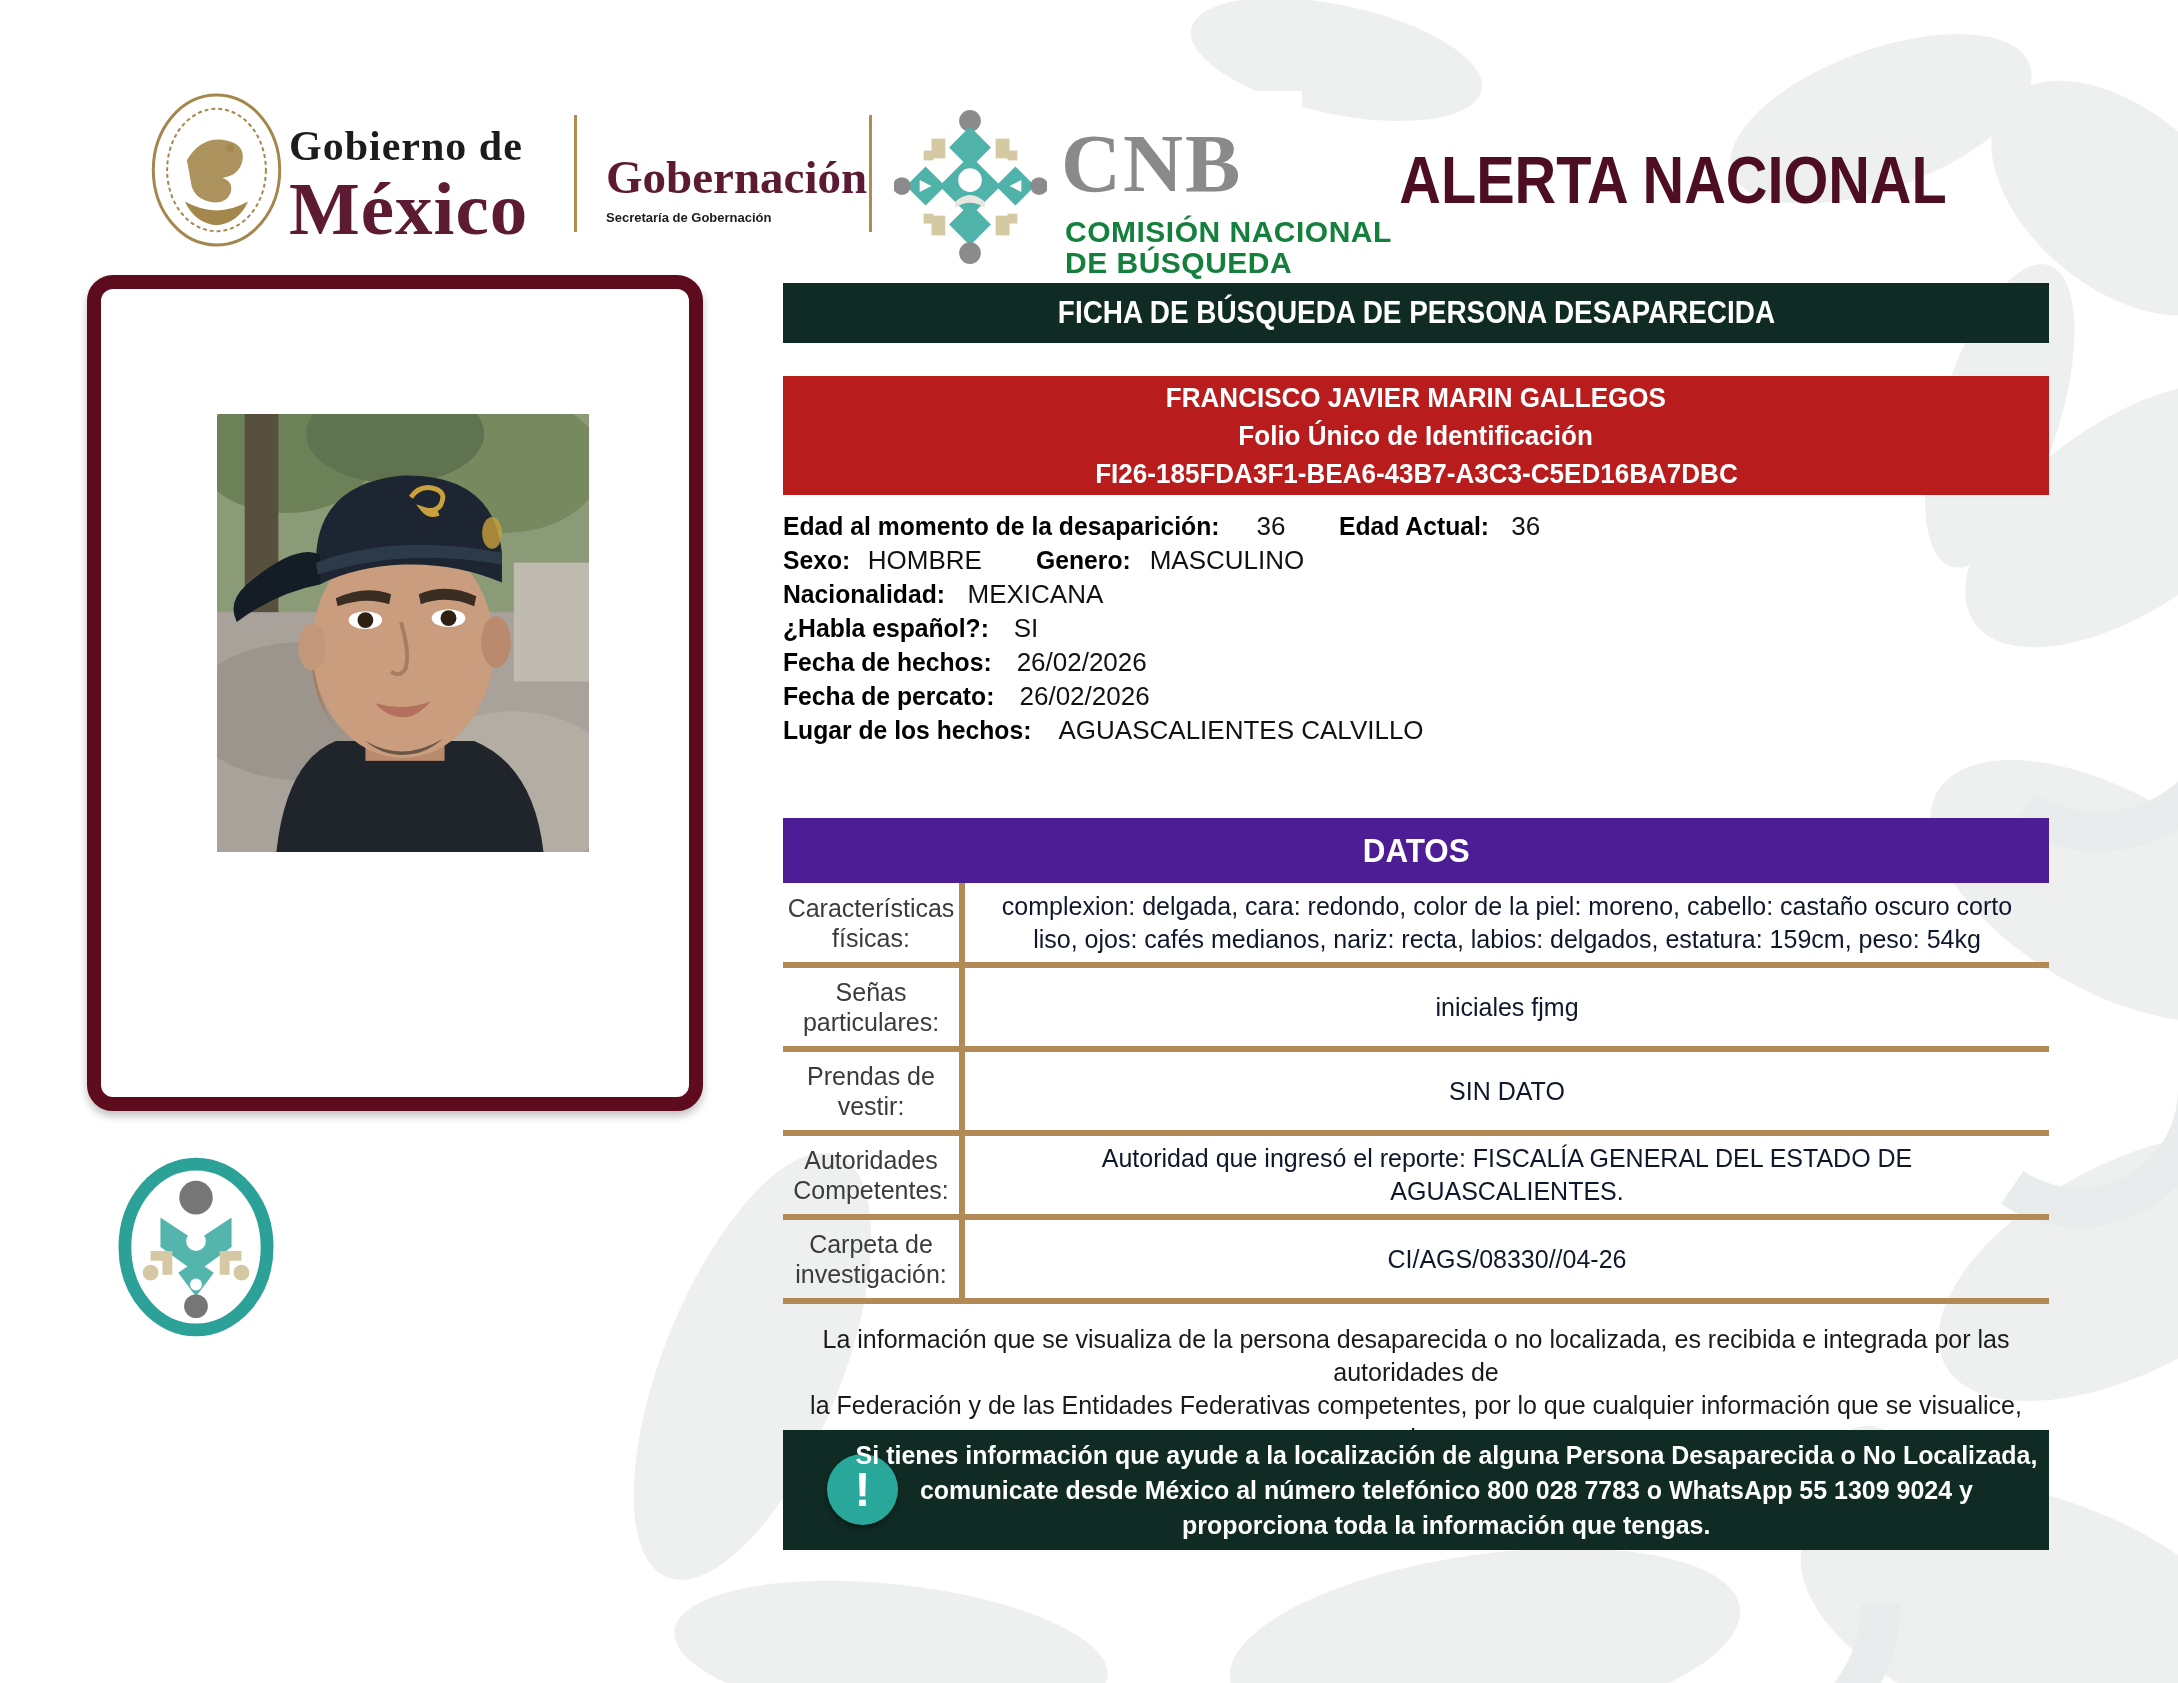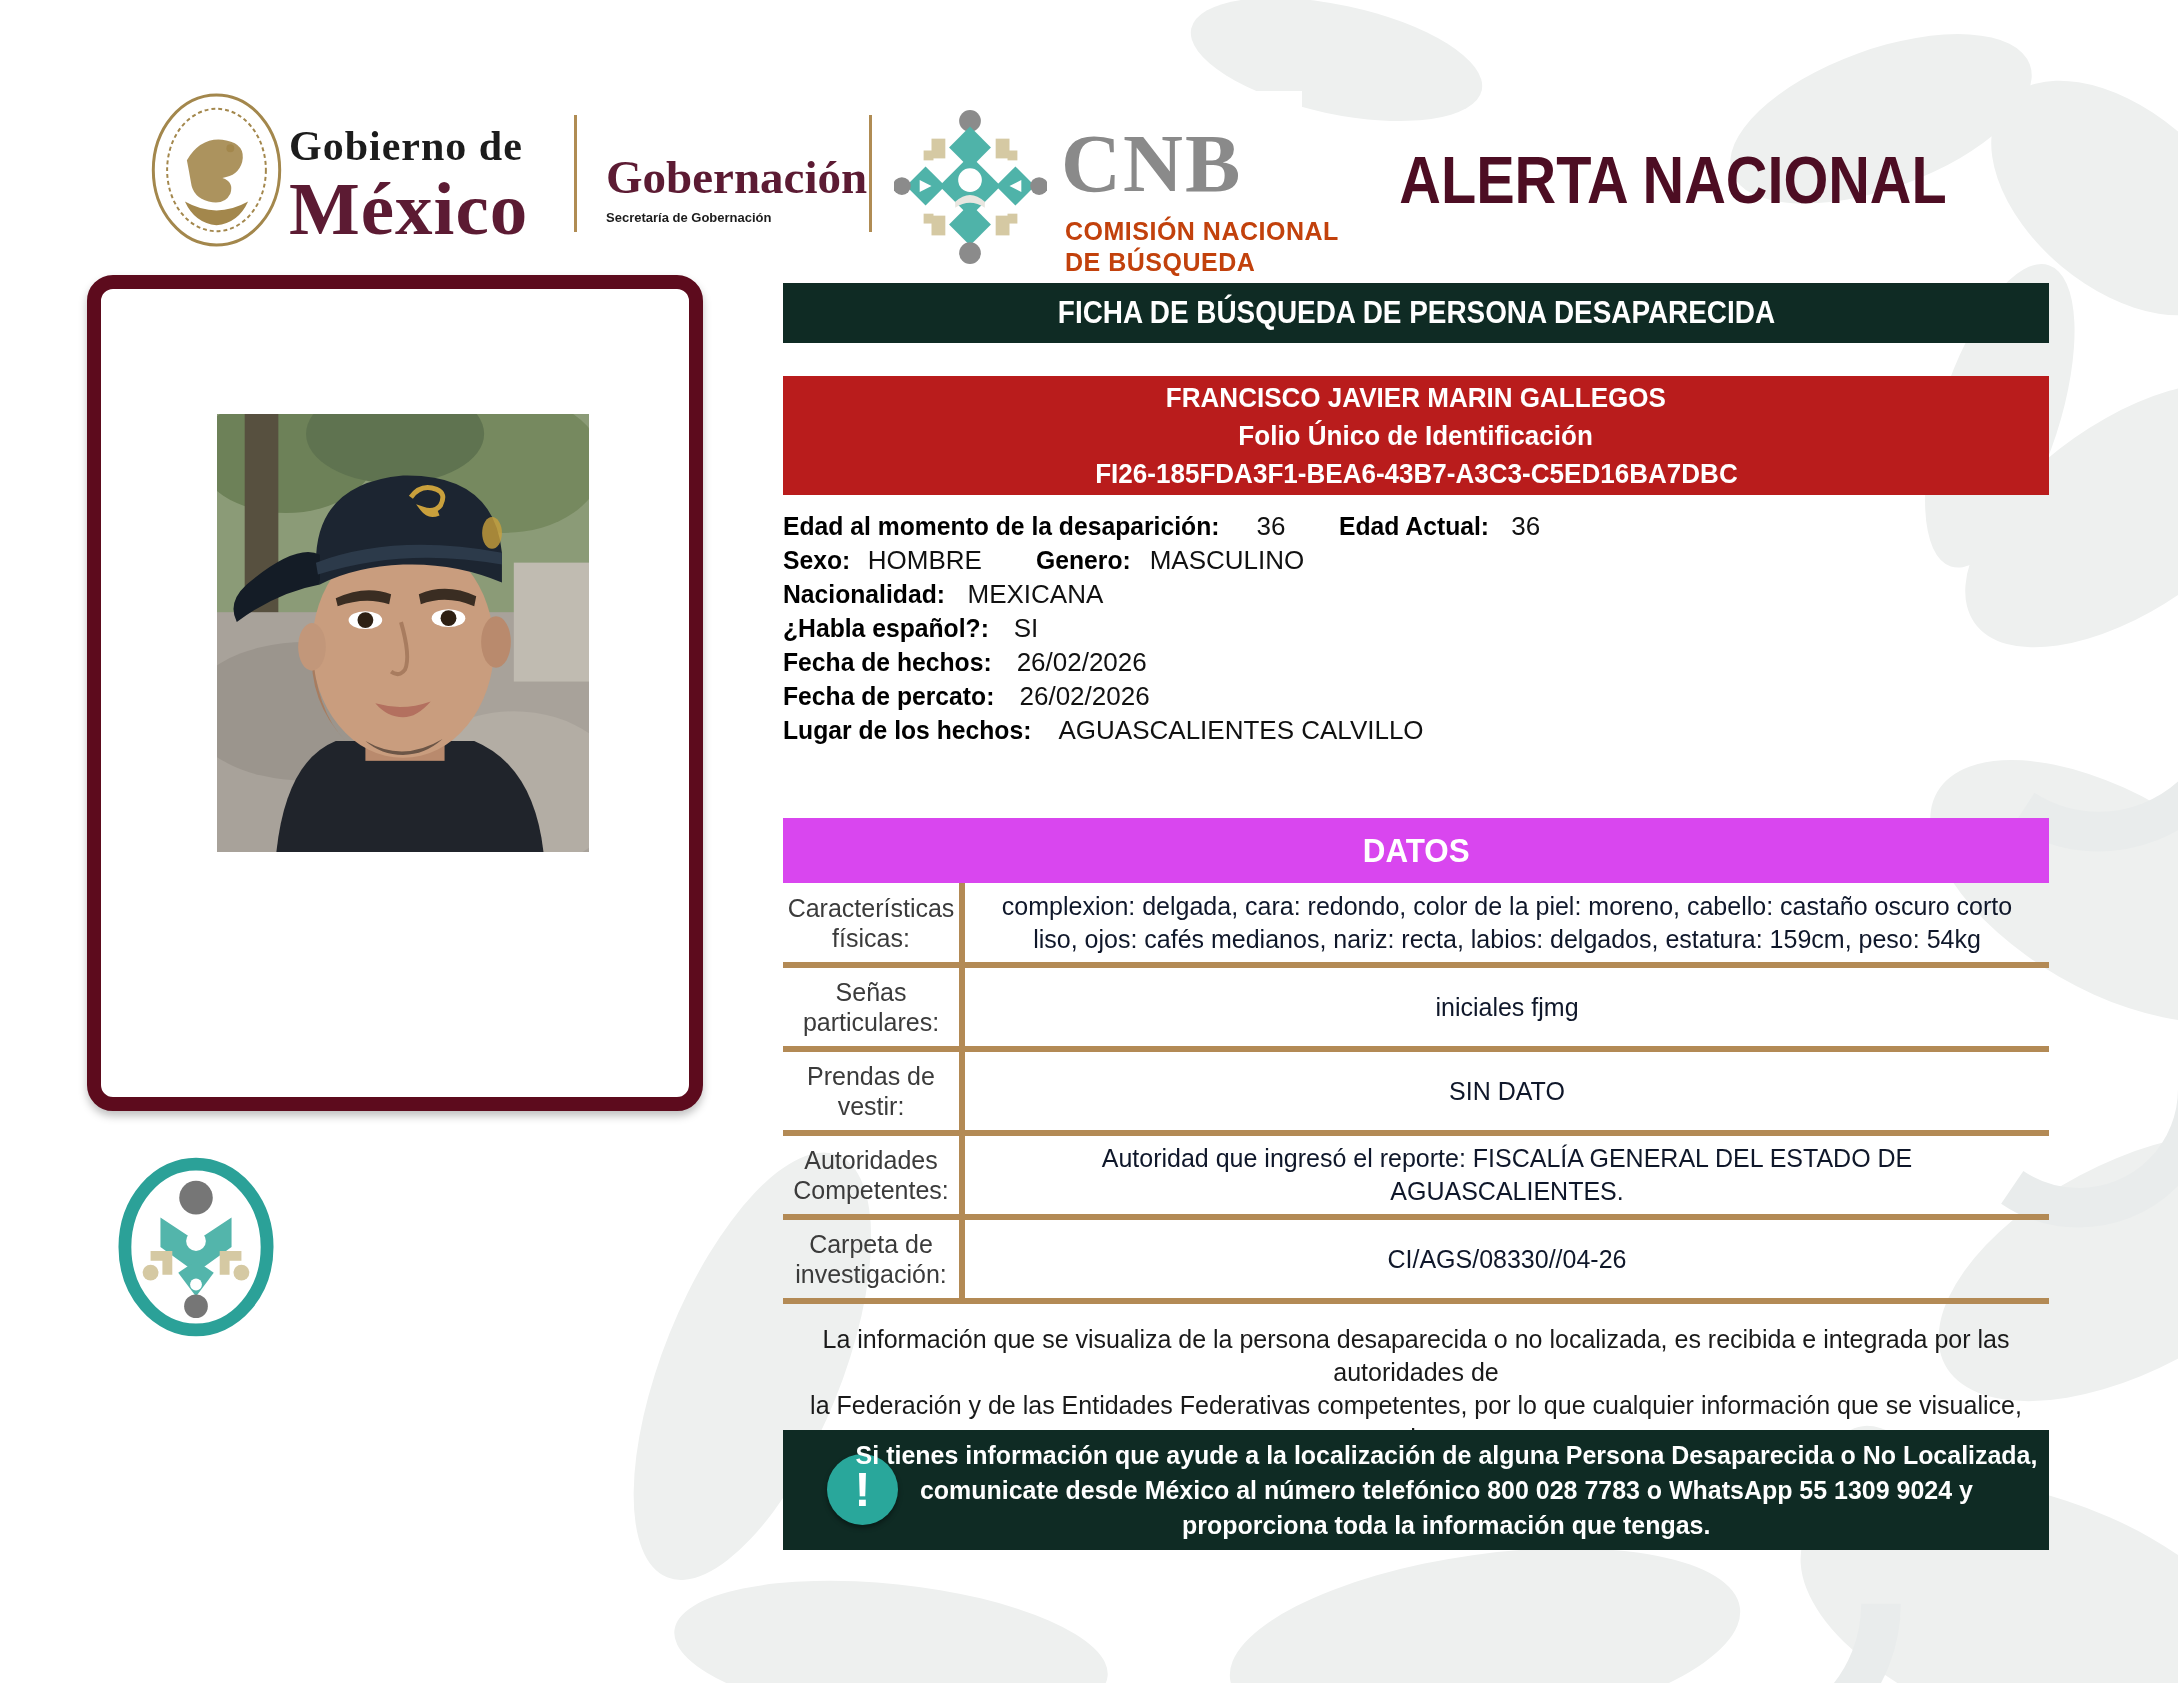--- a/index.html
+++ b/index.html
@@ -16,21 +16,21 @@
   .gob-block{left:289px;top:125px;z-index:2;line-height:1;}
   .gob-line1{font-family:"Liberation Serif",serif;font-weight:bold;font-size:42px;color:#1c1c1c;letter-spacing:1px;}
   .gob-line2{font-family:"Liberation Serif",serif;font-weight:bold;font-size:75px;color:#5c1b33;margin-top:4px;letter-spacing:1px;}
   .vdiv{width:3px;background:#b08c53;z-index:2;}
   .sgob-block{left:606px;top:150px;z-index:2;}
   .sgob-title{font-family:"Liberation Serif",serif;font-weight:bold;font-size:47px;color:#5c1b33;}
   .sgob-sub{font-size:13px;font-weight:bold;color:#1c1c1c;margin-top:6px;}
   .cnb-sym{left:894px;top:107px;z-index:2;}
   .cnb-acronym{left:1061px;top:115px;z-index:2;font-family:"Liberation Serif",serif;
                font-weight:bold;font-size:83px;color:#8a8a8a;letter-spacing:2px;}
-  .cnb-sub{left:1065px;top:216px;z-index:2;font-size:25px;font-weight:bold;color:#c2410c;line-height:31px;letter-spacing:0.5px;}
+  .cnb-sub{left:1065px;top:216px;z-index:2;font-size:30px;font-weight:bold;color:#15803d;line-height:31px;letter-spacing:0.5px;}
   .alert-title{left:1277px;top:141px;width:792px;z-index:2;text-align:center;
                font-size:67px;font-weight:bold;color:#4d0d23;white-space:nowrap;
                transform:scaleX(0.86);transform-origin:center;letter-spacing:0px;}
 
   
   .photo-frame{left:87px;top:275px;width:588px;height:808px;background:#fff;
                border:14px solid #5d0b1d;border-radius:26px;z-index:2;
                box-shadow:0 5px 8px rgba(0,0,0,0.25);}
   .photo{position:absolute;left:116px;top:125px;width:372px;height:438px;}
   .side-logo-circle{left:117px;top:1156px;z-index:2;}
@@ -44,21 +44,21 @@
   .bar-name{left:783px;top:376px;width:1266px;height:119px;background:#b91c1c;z-index:2;
             display:flex;flex-direction:column;align-items:center;justify-content:center;}
   .bar-name div{color:#fff;font-weight:bold;font-size:28px;line-height:38px;transform:scaleX(0.93);white-space:nowrap;}
 
   .info-list{left:783px;top:509px;width:1266px;z-index:2;}
   .info-row{font-size:26px;line-height:34px;white-space:nowrap;}
   .ilabel{font-weight:bold;color:#000;margin-right:14px;transform:scaleX(0.95);display:inline-block;transform-origin:left;}
   .ivalue{color:#111;}
   .pair2{margin-left:54px;}
 
-  .bar-datos{left:783px;top:818px;width:1266px;height:65px;background:#d946ef;z-index:2;
+  .bar-datos{left:783px;top:818px;width:1266px;height:65px;background:#4c1d95;z-index:2;
              display:flex;align-items:center;justify-content:center;}
   .bar-datos span{color:#fff;font-weight:bold;font-size:33px;transform:scaleX(0.95);}
 
   .dtable{left:783px;top:883px;width:1266px;z-index:2;}
   .drow{display:flex;align-items:stretch;}
   .dlabel{width:172px;display:flex;align-items:center;justify-content:center;text-align:center;
           font-size:25px;color:#3b3b3b;line-height:30px;padding:4px 2px;}
   .dsep{width:6px;background:#b38a55;}
   .dvalue{flex:1;display:flex;align-items:center;justify-content:center;text-align:center;
           font-size:25px;color:#0f172a;line-height:33px;padding:4px 28px;}

